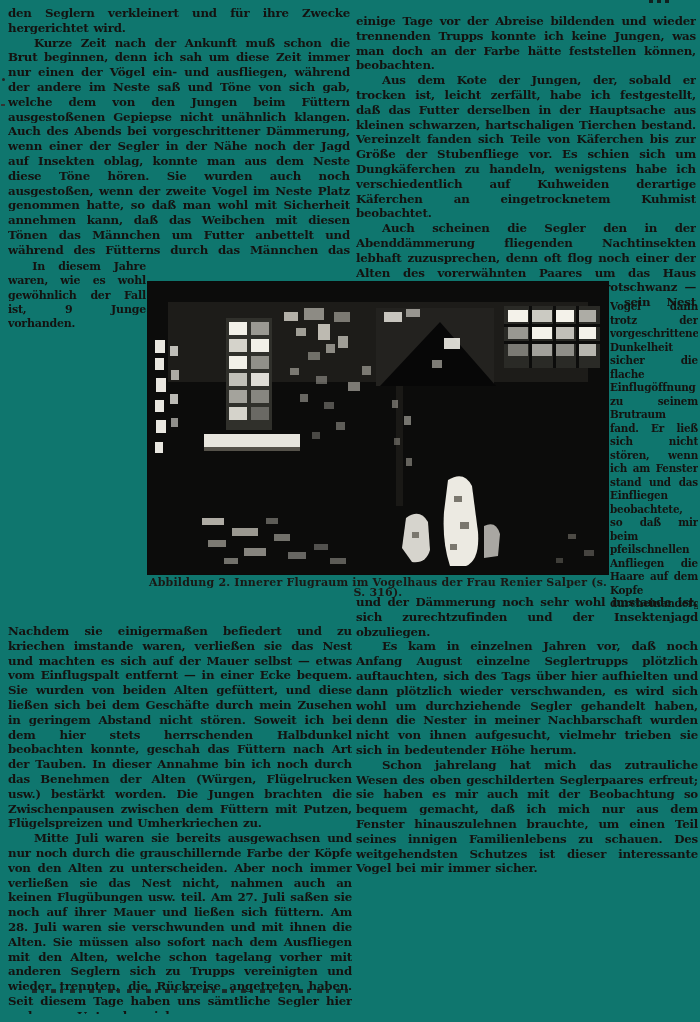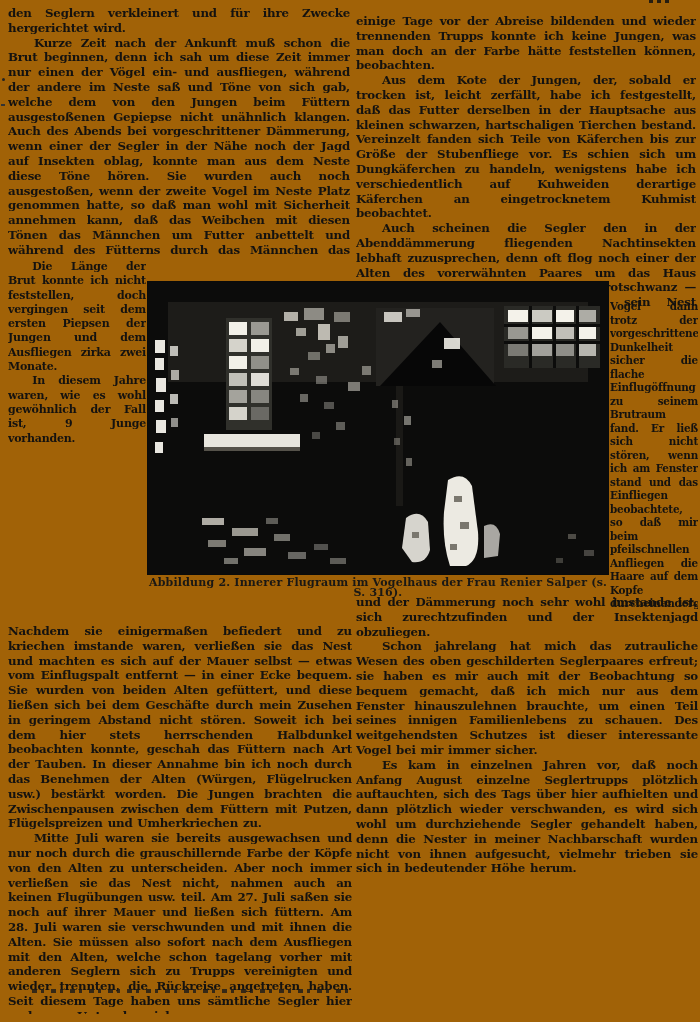--- a/index.html
+++ b/index.html
@@ -1,20 +1,20 @@
 <!DOCTYPE html>
 <html lang="de"><head>
 <meta charset="utf-8">
 <style>
   html,body{margin:0;padding:0;background:#e8e8e4;}
   .page{
     position:relative;
     width:700px;height:1022px;
     margin:0 auto;
-    background:#a16207;
+    background:#0f766e;
     overflow:hidden;
     font-family:"DejaVu Serif", serif;
     color:#141210;
     text-decoration:underline;
   }
   .txtblock{
     position:absolute;
     text-align:justify;
     font-weight:700;
     letter-spacing:-0.2px;
@@ -73,43 +73,42 @@
 <body>
 
 <div class="page">
 
   <div id="left-top" class="txtblock col-main">
     <p>den Seglern verkleinert und für ihre Zwecke hergerichtet wird.</p>
     <p class="indent">Kurze Zeit nach der Ankunft muß schon die Brut beginnen, denn ich sah um diese Zeit immer nur einen der Vögel ein- und ausfliegen, während der andere im Neste saß und Töne von sich gab, welche dem von den Jungen beim Füttern ausgestoßenen Gepiepse nicht unähnlich klangen. Auch des Abends bei vorgeschrittener Dämmerung, wenn einer der Segler in der Nähe noch der Jagd auf Insekten oblag, konnte man aus dem Neste diese Töne hören. Sie wurden auch noch ausgestoßen, wenn der zweite Vogel im Neste Platz genommen hatte, so daß man wohl mit Sicherheit annehmen kann, daß das Weibchen mit diesen Tönen das Männchen um Futter anbettelt und während des Fütterns durch das Männchen das Gepiepse fortsetzt. Dieses Geschrei resp. Gepiepse habe ich öfters</p>
   </div>
 
   <div id="left-narrow" class="txtblock col-narrow-left">
-    <p class="indent">Die Länge der Brut konnte ich nicht feststellen, doch vergingen seit dem ersten Piepsen der Jungen und dem Ausfliegen zirka zwei Monate.</p>
     <p class="indent">In diesem Jahre waren, wie es wohl gewöhnlich der Fall ist, 9 Junge vorhanden.</p>
   </div>
 
   <div id="left-bottom" class="txtblock col-main">
     <p>Nachdem sie einigermaßen befiedert und zu kriechen imstande waren, verließen sie das Nest und machten es sich auf der Mauer selbst — etwas vom Einflugspalt entfernt — in einer Ecke bequem. Sie wurden von beiden Alten gefüttert, und diese ließen sich bei dem Geschäfte durch mein Zusehen in geringem Abstand nicht stören. Soweit ich bei dem hier stets herrschenden Halbdunkel beobachten konnte, geschah das Füttern nach Art der Tauben. In dieser Annahme bin ich noch durch das Benehmen der Alten (Würgen, Flügelrucken usw.) bestärkt worden. Die Jungen brachten die Zwischenpausen zwischen dem Füttern mit Putzen, Flügelspreizen und Umherkriechen zu.</p>
     <p class="indent">Mitte Juli waren sie bereits ausgewachsen und nur noch durch die grauschillernde Farbe der Köpfe von den Alten zu unterscheiden. Aber noch immer verließen sie das Nest nicht, nahmen auch an keinen Flugübungen usw. teil. Am 27. Juli saßen sie noch auf ihrer Mauer und ließen sich füttern. Am 28. Juli waren sie verschwunden und mit ihnen die Alten. Sie müssen also sofort nach dem Ausfliegen mit den Alten, welche schon tagelang vorher mit anderen Seglern sich zu Trupps vereinigten und wieder trennten, die Rückreise angetreten haben. Seit diesem Tage haben uns sämtliche Segler hier verlassen. Unter den sich</p>
   </div>
 
   <div id="right-top" class="txtblock col-main">
     <p>einige Tage vor der Abreise bildenden und wieder trennenden Trupps konnte ich keine Jungen, was man doch an der Farbe hätte feststellen können, beobachten.</p>
     <p class="indent">Aus dem Kote der Jungen, der, sobald er trocken ist, leicht zerfällt, habe ich festgestellt, daß das Futter derselben in der Hauptsache aus kleinen schwarzen, hartschaligen Tierchen bestand. Vereinzelt fanden sich Teile von Käferchen bis zur Größe der Stubenfliege vor. Es schien sich um Dungkäferchen zu handeln, wenigstens habe ich verschiedentlich auf Kuhweiden derartige Käferchen an eingetrocknetem Kuhmist beobachtet.</p>
     <p class="indent">Auch scheinen die Segler den in der Abenddämmerung fliegenden Nachtinsekten lebhaft zuzusprechen, denn oft flog noch einer der Alten des vorerwähnten Paares um das Haus herum, nachdem bereits unser Hausrotschwanz — doch einer unserer spätesten — sein Nest aufgesucht hatte, und ich staunte immer, wie dieser</p>
   </div>
 
   <div id="right-narrow" class="txtblock col-narrow-right">
     <p>Vogel dann trotz der vorgeschrittenen Dunkelheit sicher die flache Einflugöffnung zu seinem Brutraum fand. Er ließ sich nicht stören, wenn ich am Fenster stand und das Einfliegen beobachtete, so daß mir beim pfeilschnellen Anfliegen die Haare auf dem Kopfe durcheinandergewirbelt wurden. Das sehr große Auge des Seglers läßt auch darauf schließen, daß er im dunklen Raume</p>
   </div>
 
   <div id="right-bottom" class="txtblock col-main">
     <p>und der Dämmerung noch sehr wohl imstande ist, sich zurechtzufinden und der Insektenjagd obzuliegen.</p>
+    <p class="indent">Es kam in einzelnen Jahren vor, daß noch Anfang August einzelne Seglertrupps plötzlich auftauchten, sich des Tags über hier aufhielten und dann plötzlich wieder verschwanden, es wird sich wohl um durchziehende Segler gehandelt haben, denn die Nester in meiner Nachbarschaft wurden nicht von ihnen aufgesucht, vielmehr trieben sie sich in bedeutender Höhe herum.</p>
     <p class="indent">Schon jahrelang hat mich das zutrauliche Wesen des oben geschilderten Seglerpaares erfreut; sie haben es mir auch mit der Beobachtung so bequem gemacht, daß ich mich nur aus dem Fenster hinauszulehnen brauchte, um einen Teil seines innigen Familienlebens zu schauen. Des weitgehendsten Schutzes ist dieser interessante Vogel bei mir immer sicher.</p>
-    <p class="indent">Es kam in einzelnen Jahren vor, daß noch Anfang August einzelne Seglertrupps plötzlich auftauchten, sich des Tags über hier aufhielten und dann plötzlich wieder verschwanden, es wird sich wohl um durchziehende Segler gehandelt haben, denn die Nester in meiner Nachbarschaft wurden nicht von ihnen aufgesucht, vielmehr trieben sie sich in bedeutender Höhe herum.</p>
   </div>
 
   <div class="figure">
     <svg class="photo" viewBox="0 0 460 292" xmlns="http://www.w3.org/2000/svg" role="img">
       <rect x="0" y="0" width="460" height="292" fill="#0c0c0b"></rect>
 
       <rect x="20" y="20" width="420" height="80" fill="#1d1c19"></rect>
 
       <g fill="#e9e7e0">
         <rect x="7" y="58" width="10" height="13"></rect>

